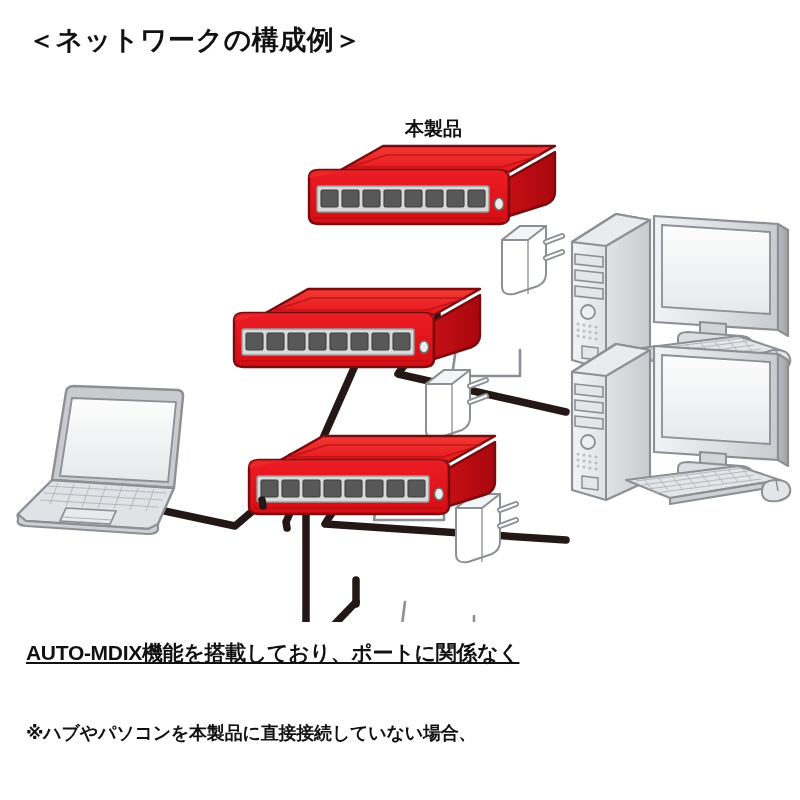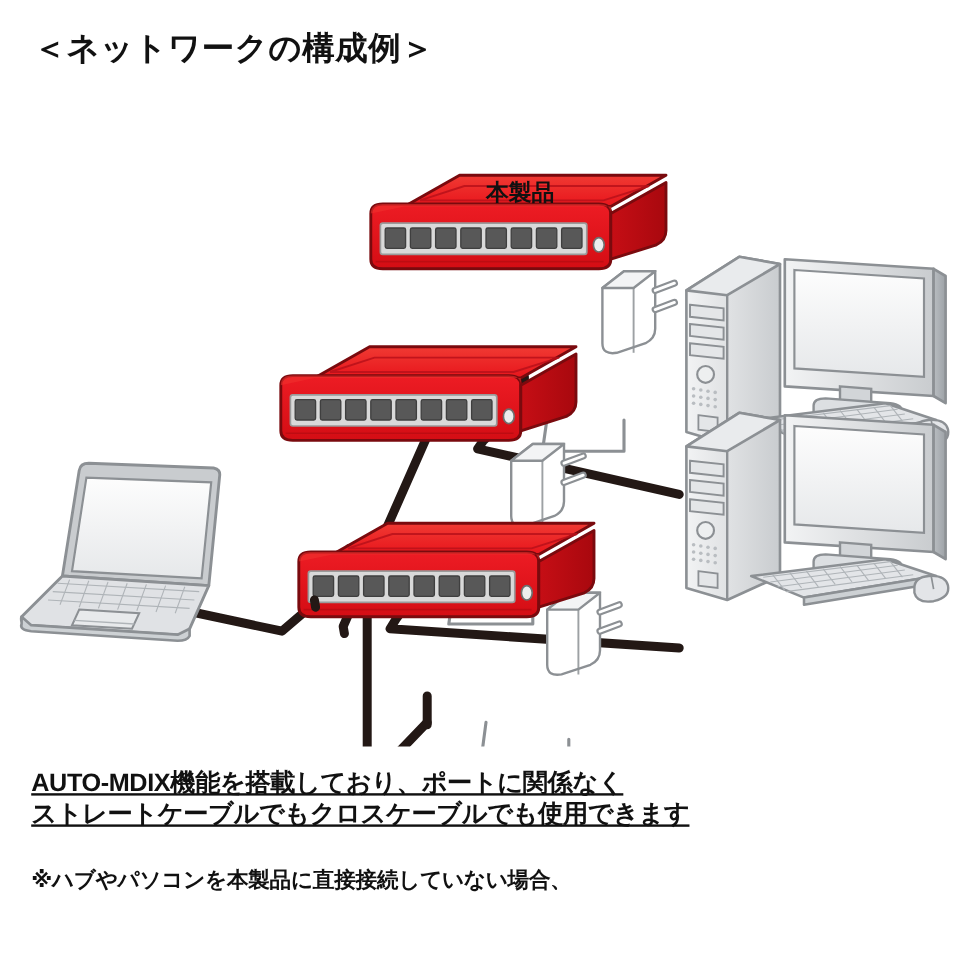--- a/index.html
+++ b/index.html
@@ -41,21 +41,20 @@
   }
   .diagram svg {
     display: block;
   }
   .device-label {
     position: absolute;
     font-size: 19px;
     font-weight: bold;
     color: #111111;
     white-space: nowrap;
-    margin-top: 32px;
   }
   #label-product {
     left: 405px;
     top: 116px;
   }
   .caption {
     position: absolute;
     left: 26px;
     width: 760px;
   }
@@ -322,20 +321,19 @@
         <path d="M356 510 L306 562" fill="none" stroke="#231815" stroke-width="7.5" stroke-linecap="round"></path>
         <path d="M356 488 L356 512" fill="none" stroke="#231815" stroke-width="7.5" stroke-linecap="round"></path>
       </g>
     </svg>
   </div>
 
   <div class="device-label" id="label-product">本製品</div>
 
   <div class="caption caption-main">
     <div>AUTO-MDIX機能を搭載しており、ポートに関係なく</div>
-    <div>ストレートケーブルでもクロスケーブルでも使用できます</div>
   </div>
 
   <div class="caption caption-note">
     <div>※ハブやパソコンを本製品に直接接続していない場合、</div>
   </div>
 
 </div>
 
 </body></html>

